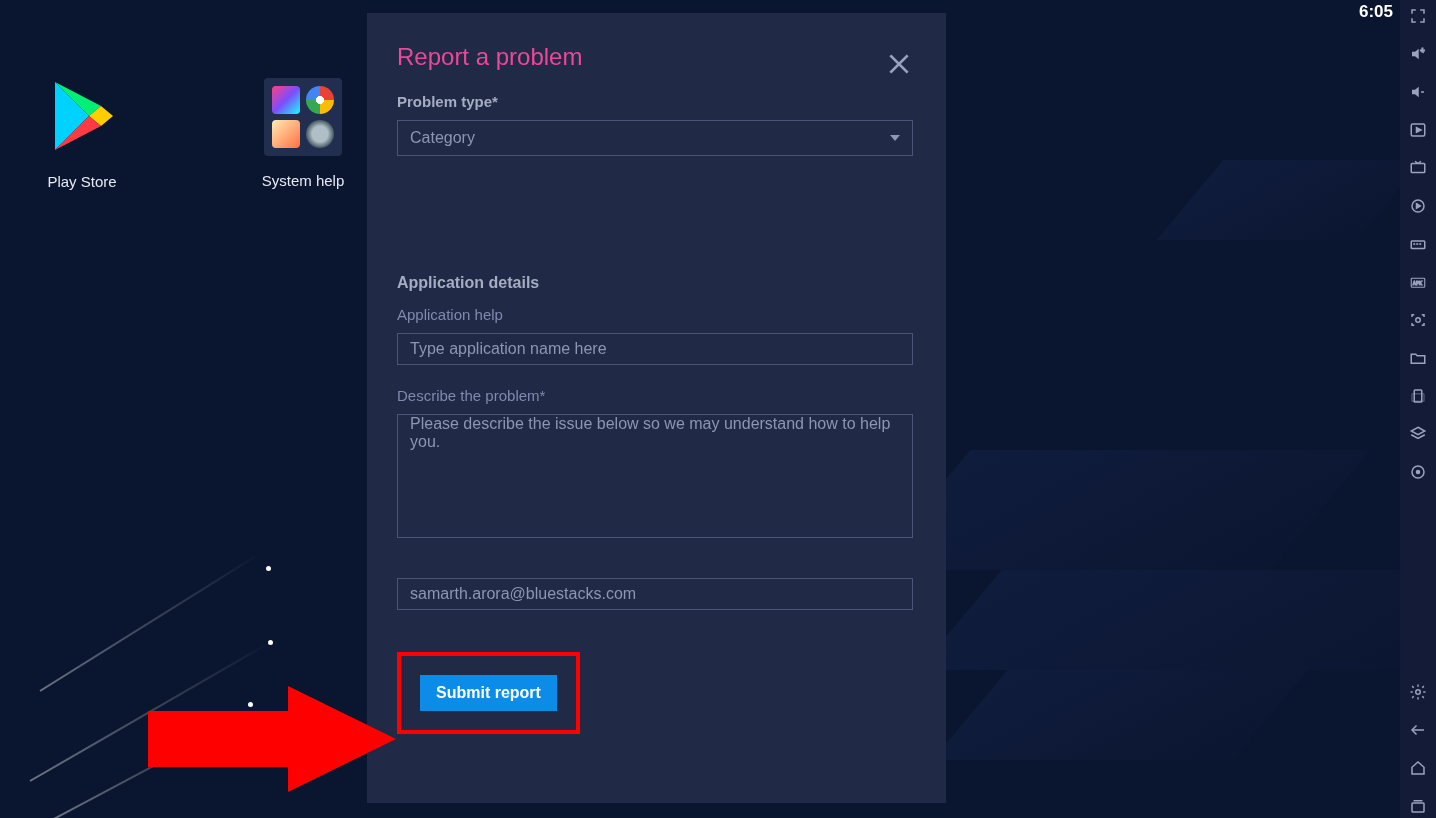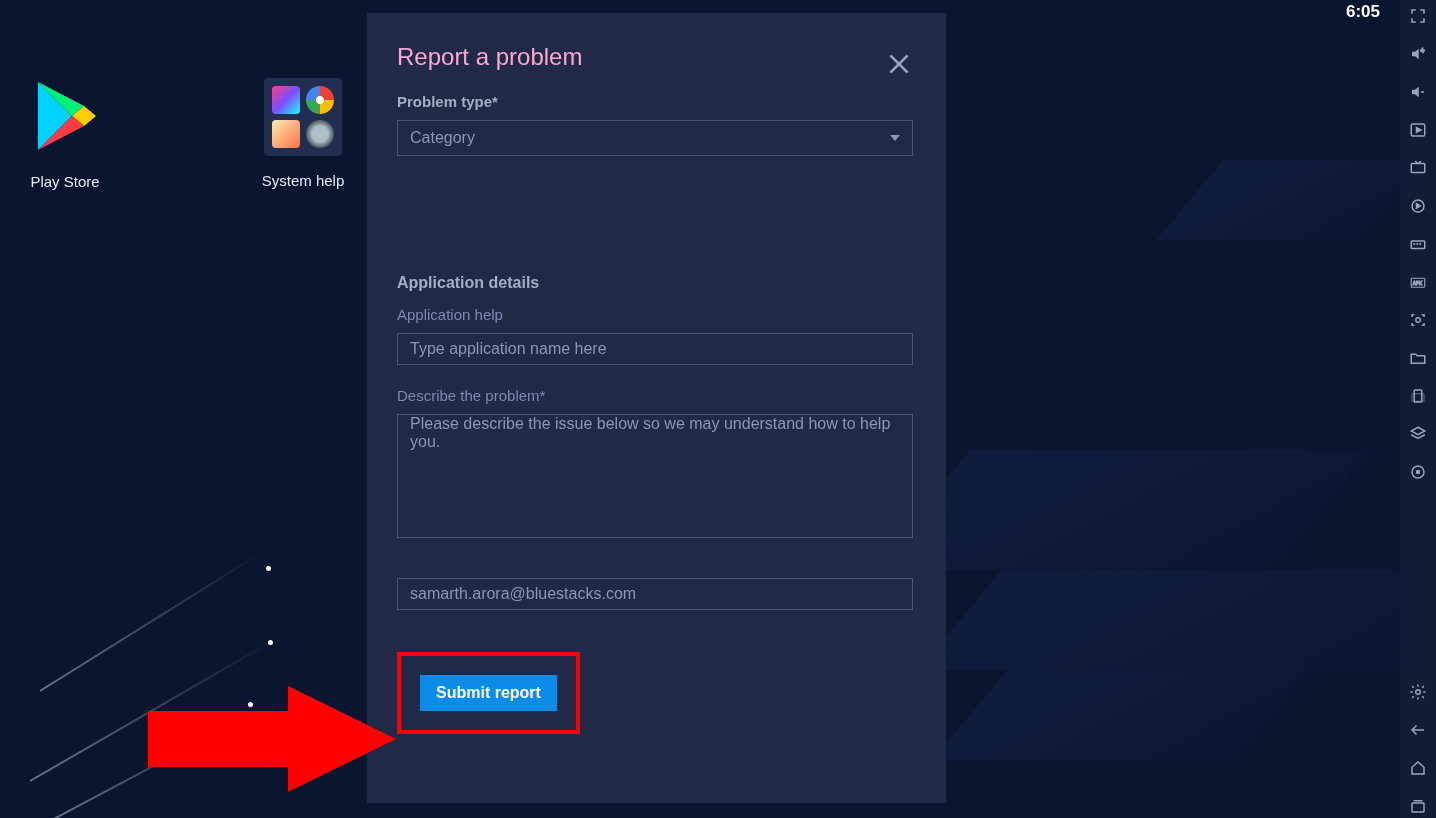--- a/index.html
+++ b/index.html
@@ -40,21 +40,21 @@
   .d3 { top: 702px; left: 248px; }
 
   
   .desktop-icon {
     position: absolute;
     text-align: center;
     color: #e6e9f2;
     font-size: 15px;
     width: 110px;
   }
-  .playstore { top: 78px; left: 10px; }
+  .playstore { top: 78px; left: 27px; }
   .sysapps { top: 78px; left: 248px; }
   .icon-label { margin-top: 16px; display: block; }
   .folder-grid {
     width: 78px; height: 78px;
     background: rgba(80,95,140,0.35);
     border-radius: 4px;
     margin: 0 auto;
     display: grid;
     grid-template-columns: 1fr 1fr;
     grid-template-rows: 1fr 1fr;
@@ -71,21 +71,21 @@
   .modal {
     position: absolute;
     top: 13px;
     left: 367px;
     width: 579px;
     height: 790px;
     background: #202945;
     padding: 30px;
   }
   .modal h1 {
-    color: #f9a8d4;
+    color: #ec4899;
     font-weight: 400;
     font-size: 24px;
     margin-bottom: 22px;
   }
   .close-x {
     position: absolute;
     top: 38px;
     right: 30px;
     width: 30px; height: 30px;
     color: #9aa3bd;
@@ -167,21 +167,21 @@
     top: 686px;
     left: 148px;
     width: 250px;
     height: 106px;
   }
 
   
   .time-label {
     position: absolute;
     top: 2px;
-    right: 56px;
+    right: 43px;
     color: #fff;
     font-size: 17px;
     font-weight: 600;
   }
   .side-toolbar {
     position: absolute;
     top: 0;
     right: 0;
     width: 36px;
     height: 100%;

